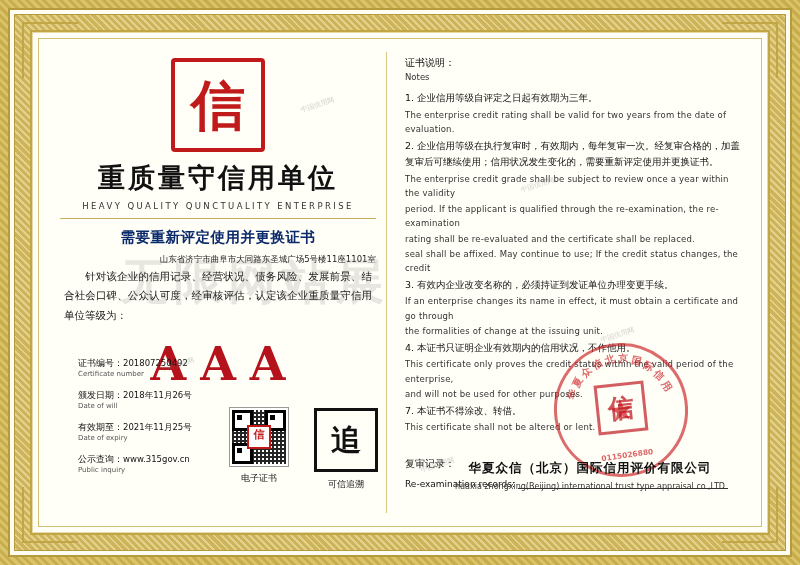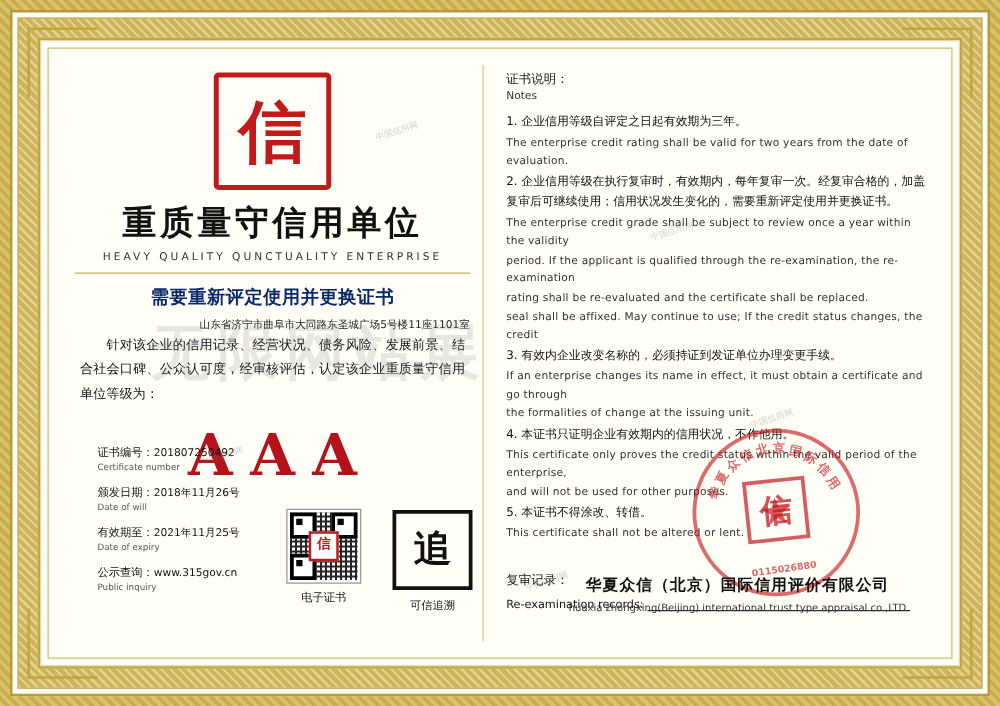--- a/index.html
+++ b/index.html
@@ -302,21 +302,21 @@
       <div class="r-line en">The enterprise credit grade shall be subject to review once a year within the validity</div>
       <div class="r-line en">period. If the applicant is qualified through the re-examination, the re-examination</div>
       <div class="r-line en">rating shall be re-evaluated and the certificate shall be replaced.</div>
       <div class="r-line en">seal shall be affixed. May continue to use; If the credit status changes, the credit</div>
       <div class="r-line">3. 有效内企业改变名称的，必须持证到发证单位办理变更手续。</div>
       <div class="r-line en">If an enterprise changes its name in effect, it must obtain a certificate and go through</div>
       <div class="r-line en">the formalities of change at the issuing unit.</div>
       <div class="r-line">4. 本证书只证明企业有效期内的信用状况，不作他用。</div>
       <div class="r-line en">This certificate only proves the credit status within the valid period of the enterprise,</div>
       <div class="r-line en">and will not be used for other purposes.</div>
-      <div class="r-line">5. 本证书不得涂改、转借。</div>
+      <div class="r-line">7. 本证书不得涂改、转借。</div>
       <div class="r-line en">This certificate shall not be altered or lent.</div>
 
       <div class="recheck">
         <div class="cn">复审记录：</div>
         <div class="en">
           <span>Re-examination records:</span>
           <span class="line"></span>
         </div>
       </div>
 

